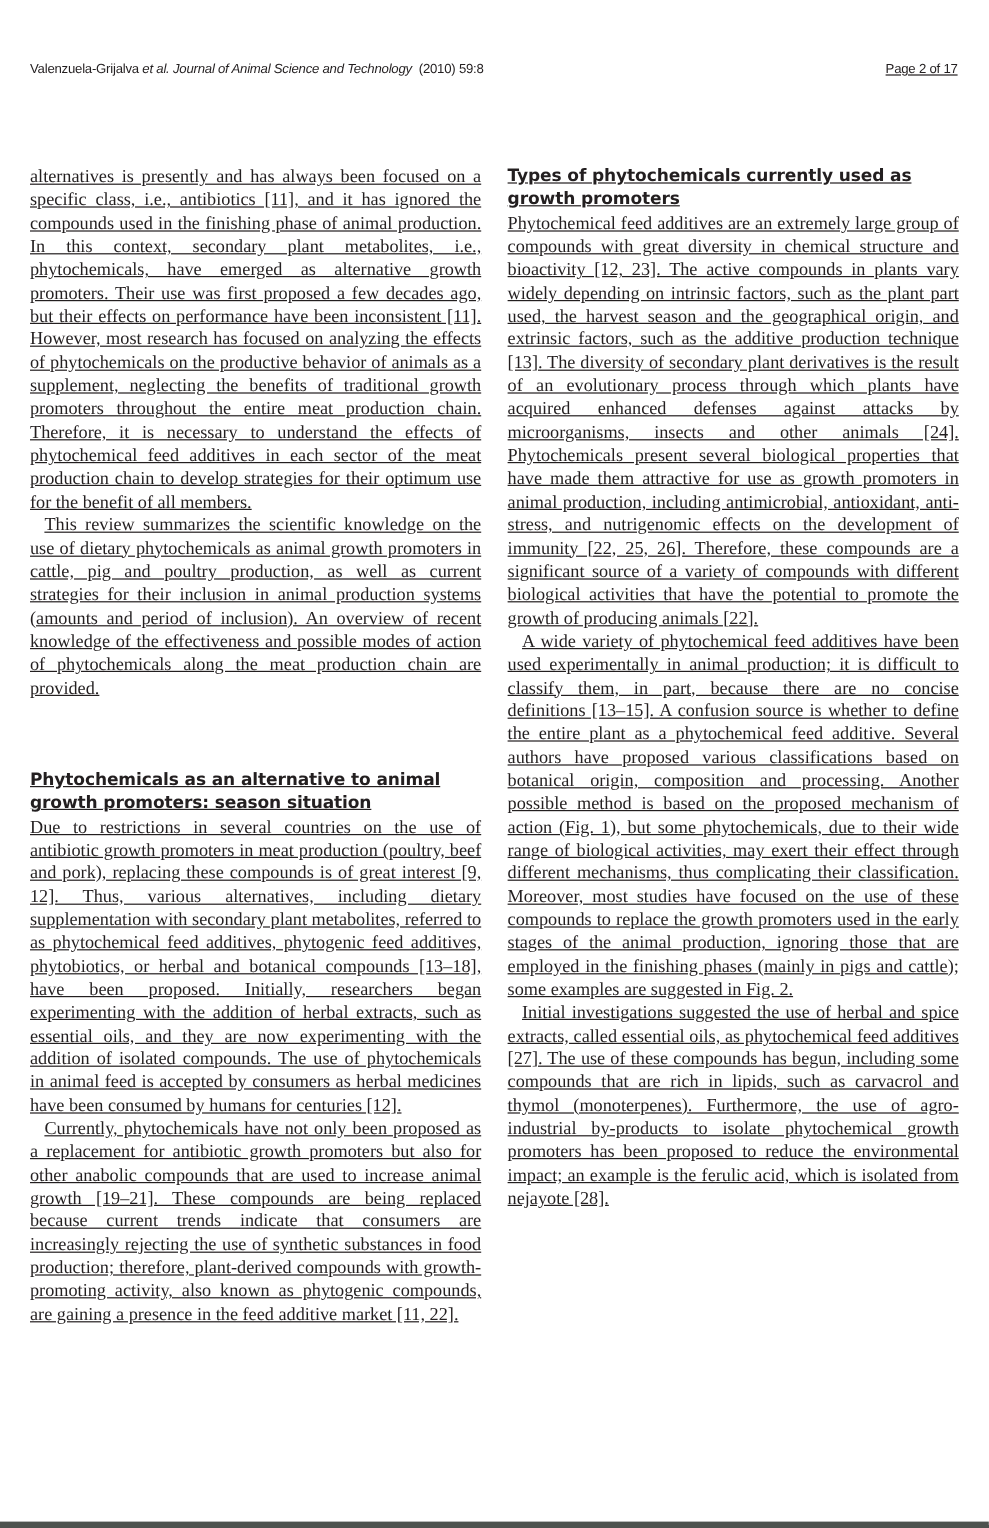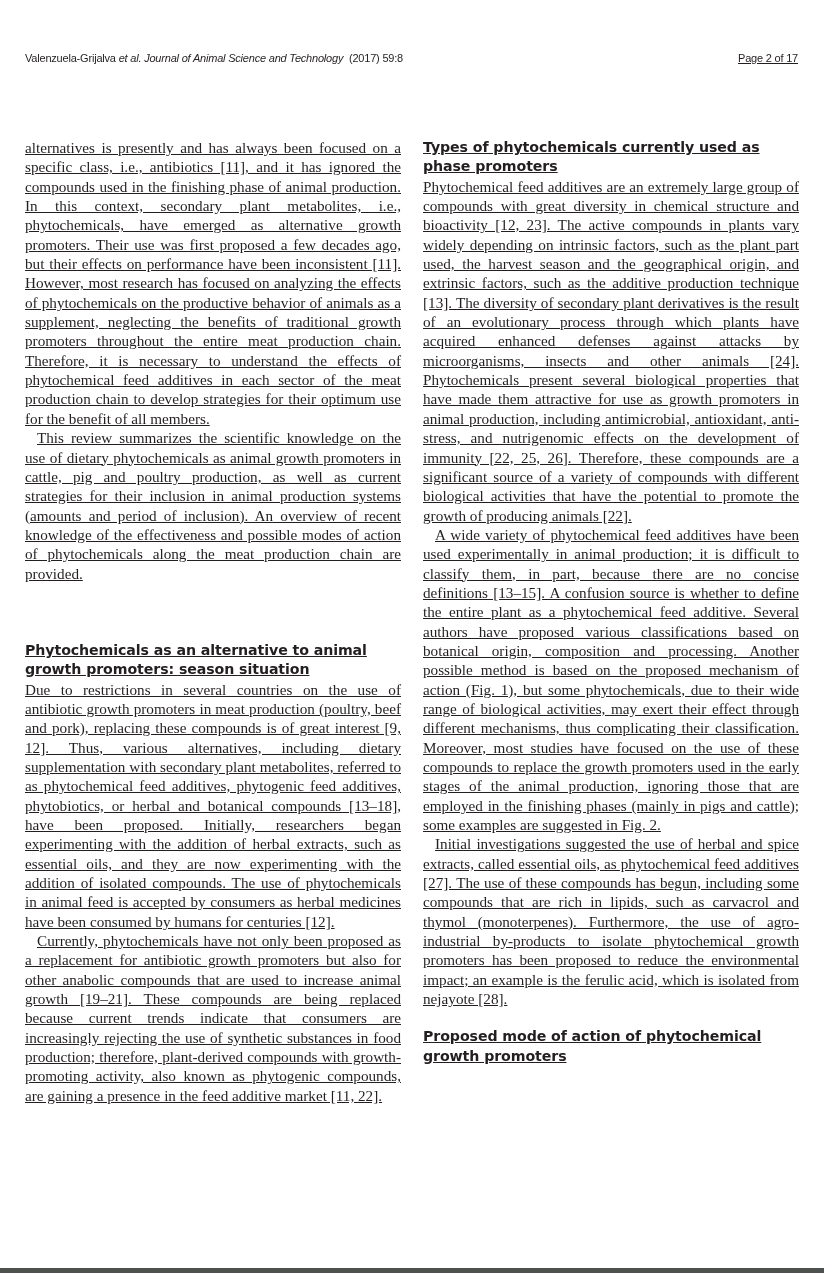--- a/index.html
+++ b/index.html
@@ -80,36 +80,35 @@
   }
 </style>
 </head>
 <body>
 
 <div class="running-head">
   <span class="left">
     <span>Valenzuela-Grijalva</span>
     <i>et al.</i>
     <i>Journal of Animal Science and Technology</i>
-    &nbsp;<span>(2017) 59:8</span>
+    &nbsp;<span>(2010) 59:8</span>
   </span>
   <span class="right">Page 2 of 17</span>
 </div>
 
 <div class="column col-left">
   <p class="para">alternatives is presently and has always been focused on a specific class, i.e., antibiotics [11], and it has ig­nored the compounds used in the finishing phase of animal production. In this context, secondary plant metabolites, i.e., phytochemicals, have emerged as al­ternative growth promoters. Their use was first pro­posed a few decades ago, but their effects on performance have been inconsistent [11]. However, most research has focused on analyzing the  effects of phytochemicals on the productive behavior of animals as a supplement, neglecting the benefits of traditional growth promoters throughout the entire meat produc­tion chain. Therefore, it is necessary to understand the effects of phytochemical feed additives in each sector of the meat production chain to develop strat­egies for their optimum use for the benefit of all members.</p>
   <p class="para indent">This review summarizes the scientific knowledge on the use of dietary phytochemicals as animal growth pro­moters in cattle, pig and poultry production, as well as current strategies for their inclusion in animal produc­tion systems (amounts and period of inclusion). An overview of recent knowledge of the effectiveness and possible modes of action of phytochemicals along the meat production chain are provided.</p>
   <div class="section-gap"></div>
   <h2 class="heading">Phytochemicals as an alternative to animal growth promoters: season situation</h2>
   <p class="para">Due to restrictions in several countries on the use of antibiotic growth promoters in meat production (poultry, beef and pork), replacing these compounds is of great interest [9, 12]. Thus, various alternatives, including dietary supplementation with secondary plant metabolites, referred to as phytochemical feed additives, phytogenic feed additives, phytobiotics, or herbal and botanical compounds [13–18], have been proposed. Initially, researchers began experimenting with the addition of herbal extracts, such as essential oils, and they are now experimenting with the addition of isolated compounds. The use of phyto­chemicals in animal feed is accepted by consumers as herbal medicines have been consumed by humans for centuries [12].</p>
   <p class="para indent">Currently, phytochemicals have not only been pro­posed as a replacement for antibiotic growth promoters but also for other anabolic compounds that are used to increase animal growth [19–21]. These compounds are being replaced because current trends indicate that con­sumers are increasingly rejecting the use of synthetic substances in food production; therefore, plant-derived compounds with growth-promoting activity, also known as phytogenic compounds, are gaining a presence in the feed additive market [11, 22].</p>
 </div>
 
 <div class="column col-right">
-  <h2 class="heading">Types of phytochemicals currently used as phase promoters</h2>
+  <h2 class="heading">Types of phytochemicals currently used as growth promoters</h2>
   <p class="para">Phytochemical feed additives are an extremely large group of compounds with great diversity in chemical structure and bioactivity [12, 23]. The active compounds in plants vary widely depending on intrinsic factors, such as the plant part used, the harvest season and the geographical origin, and extrinsic factors, such as the additive production technique [13]. The diversity of sec­ondary plant derivatives is the result of an evolutionary process through which plants have acquired enhanced defenses against attacks by microorganisms, insects and other animals [24]. Phytochemicals present several bio­logical properties that have made them attractive for use as growth promoters in animal production, including antimicrobial, antioxidant, anti-stress, and nutrigenomic effects on the development of immunity [22, 25, 26]. Therefore, these compounds are a significant source of a variety of compounds with different biological activities that have the potential to promote the growth of produ­cing animals [22].</p>
   <p class="para indent">A wide variety of phytochemical feed additives have been used experimentally in animal production; it is difficult to classify them, in part, because there are no concise definitions [13–15]. A confusion source is whether to define the entire plant as a phytochemical feed additive. Several authors have proposed various classifications based on botanical origin, composition and processing. Another possible method is based on the proposed mechanism of action (Fig. 1), but some phytochemicals, due to their wide range of biological activities, may exert their effect through different mechanisms, thus complicating their classification. Moreover, most studies have focused on the use of these compounds to replace the growth promoters used in the early stages of the animal production, ig­noring those that are employed in the finishing phases (mainly in pigs and cattle); some examples are suggested in Fig. 2.</p>
   <p class="para indent">Initial investigations suggested the use of herbal and spice extracts, called essential oils, as phytochemical feed additives [27]. The use of these compounds has begun, including some compounds that are rich in lipids, such as carvacrol and thymol (monoterpenes). Furthermore, the use of agro-industrial by-products to isolate phyto­chemical growth promoters has been proposed to reduce the environmental impact; an example is the ferulic acid, which is isolated from nejayote [28].</p>
   <div class="section-gap-right"></div>
-  <h2 class="heading">Proposed mode of action of phytochemical growth promoters</h2>
 </div>
 
 <div class="bottom-bar"></div>
 
 </body></html>

